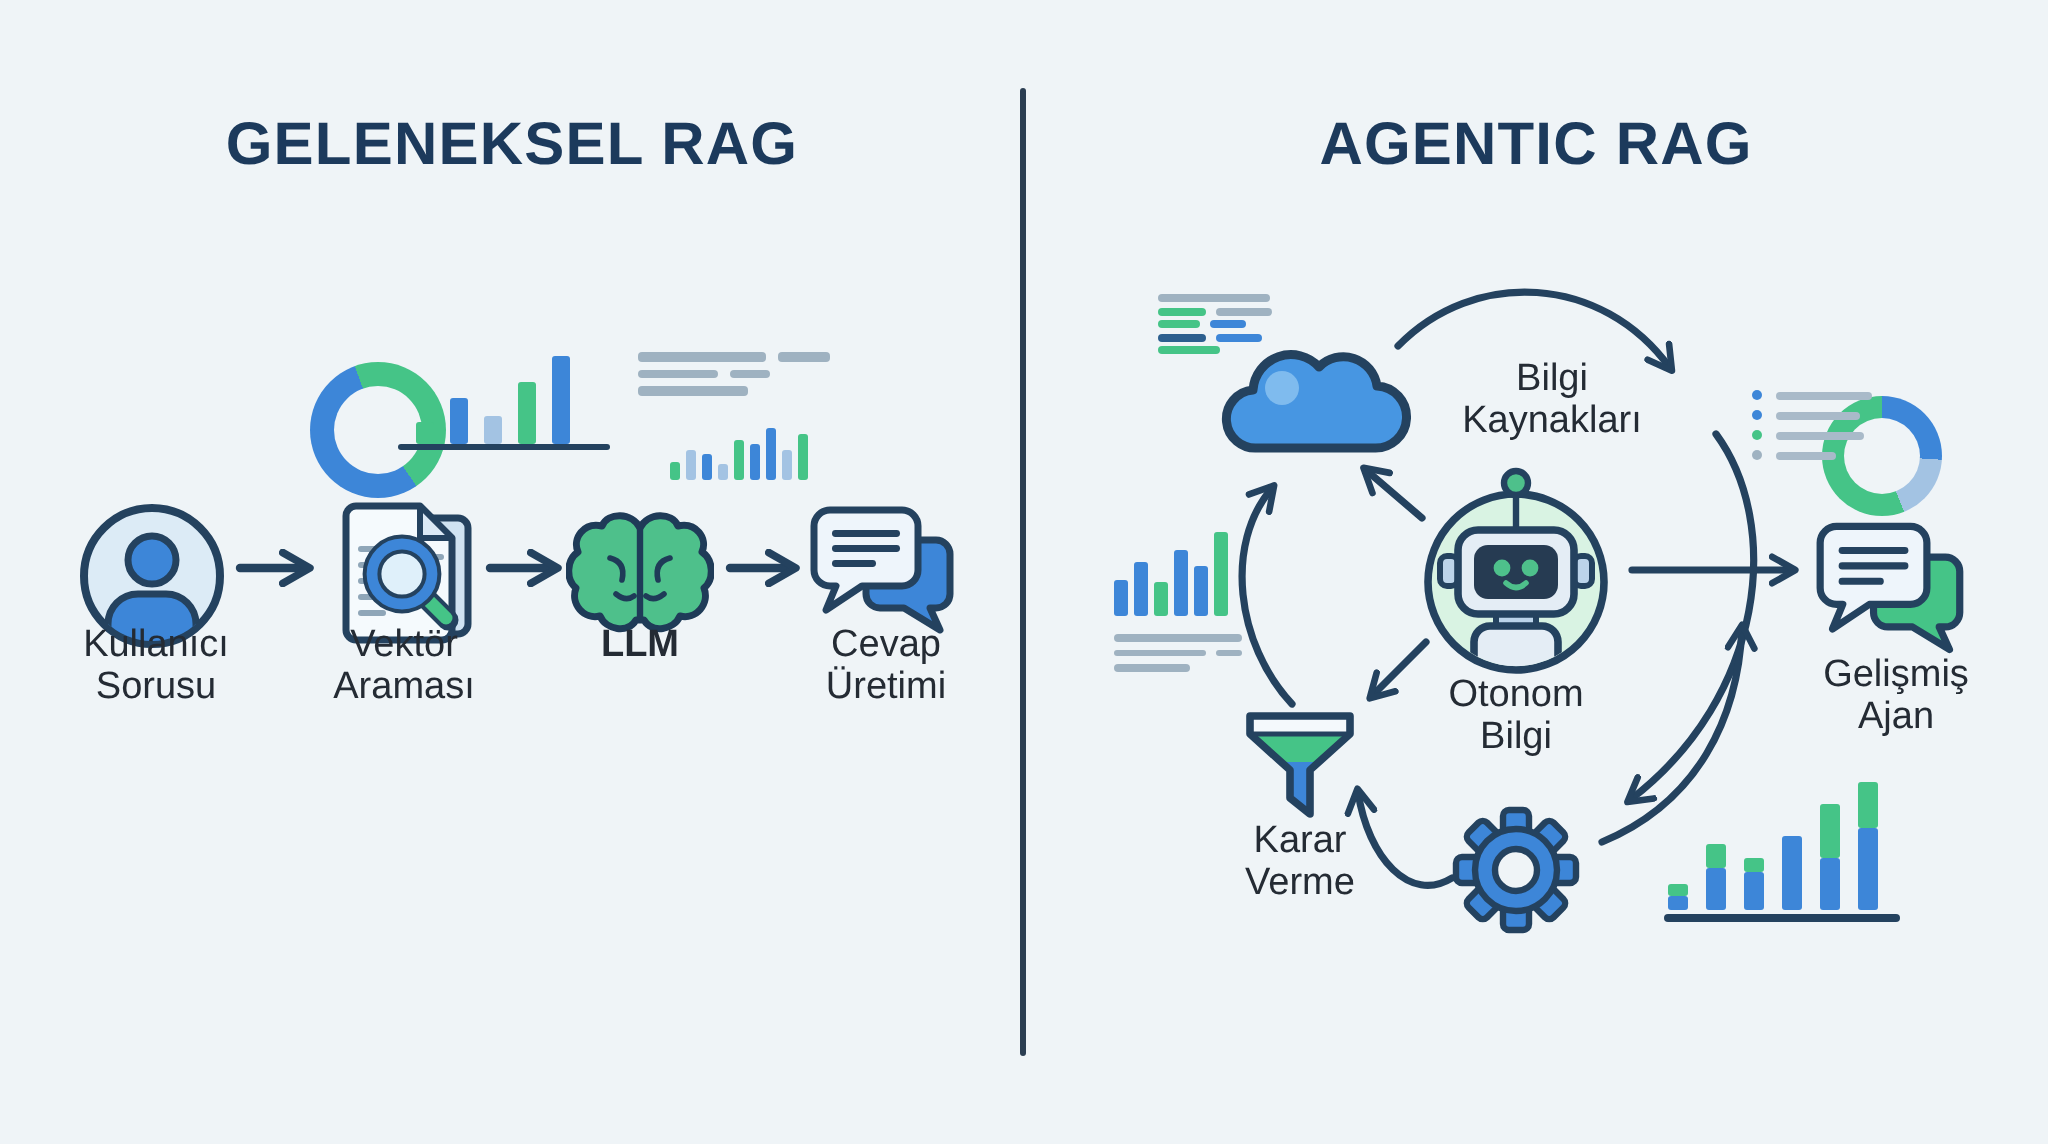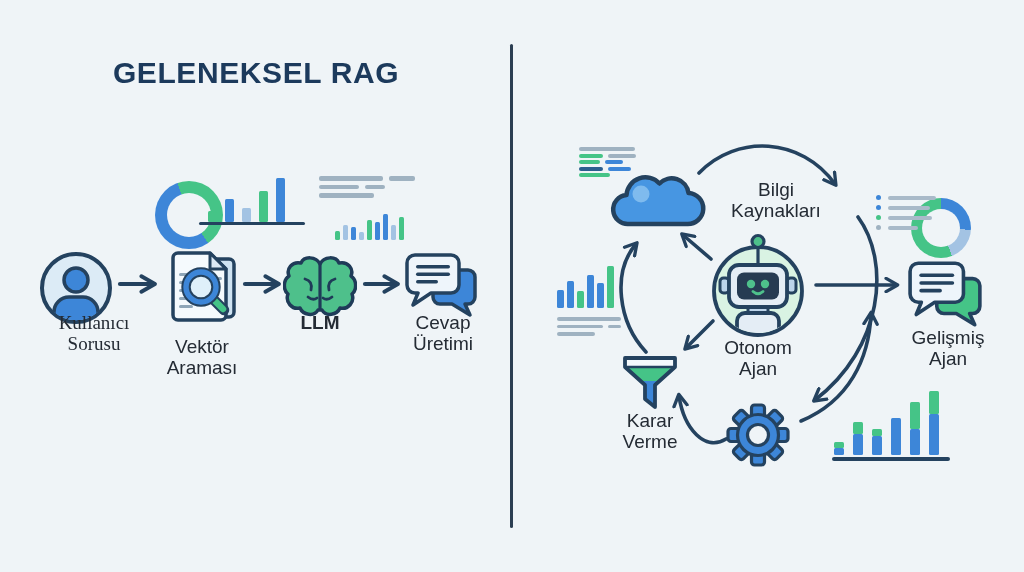--- a/index.html
+++ b/index.html
@@ -21,20 +21,21 @@
   .bullet-row{display:flex;align-items:center;}
   .baseline{background:#24425f;border-radius:2px;}
   svg{display:block;}
 </style>
 </head>
 <body>
 
 <div class="canvas">
 
   <div class="abs title" style="left:0;top:56px;">GELENEKSEL RAG</div>
+  <div class="abs title" style="left:512px;top:56px;">AGENTIC RAG</div>
   <div class="abs divider" style="left:510px;top:44px;height:484px;"></div>
 
   <div class="abs donut" style="left: 107px; top: 181px; width: 68px; height: 68px; --hole: 12px; background: conic-gradient(from -20deg, rgb(69, 196, 135) 0%, rgb(69, 196, 135) 46%, rgb(61, 134, 216) 46%, rgb(61, 134, 216) 100%);"></div>
   <div class="abs bars" style="left: 208px; top: 177px; height: 45px; gap: 8px;">
       <div class="bar-col" style="width: 9px;">
         <div class="bar-seg" style="height: 11px; background: rgb(69, 196, 135);"></div>
       </div>
       <div class="bar-col" style="width: 9px;">
         <div class="bar-seg" style="height: 23px; background: rgb(61, 134, 216);"></div>
       </div>
@@ -133,23 +134,23 @@
   <svg class="abs" style="left:404px;top:252px;" width="76" height="68" viewBox="0 0 76 68">
     <path d="M36,18 H64 a7,7 0 0 1 7,7 V45 a7,7 0 0 1 -7,7 H61 L66,63 L48,52 H36 a7,7 0 0 1 -7,-7 V25 a7,7 0 0 1 7,-7 Z" fill="#3d86d8" stroke="#24425f" stroke-width="3.5" stroke-linejoin="round"></path>
     <path d="M11,3 H47 a8,8 0 0 1 8,8 V33 a8,8 0 0 1 -8,8 H27 L9,53 L14,41 H11 a8,8 0 0 1 -8,-8 V11 a8,8 0 0 1 8,-8 Z" fill="#eef5fb" stroke="#24425f" stroke-width="3.5" stroke-linejoin="round"></path>
     <g fill="#24425f">
       <rect x="12" y="13" width="34" height="3.5" rx="1.7"></rect>
       <rect x="12" y="20.5" width="34" height="3.5" rx="1.7"></rect>
       <rect x="12" y="28" width="22" height="3.5" rx="1.7"></rect>
     </g>
   </svg>
 
-  <div class="abs node-label" style="left:34px;top:312px;width:120px;font-family:Liberation Serif, serif;">Kullanıcı
+  <div class="abs node-label" style="left:18px;top:312px;width:120px;">Kullanıcı
 Sorusu</div>
-  <div class="abs node-label" style="left:142px;top:312px;width:120px;margin-top:24px;">Vektör
+  <div class="abs node-label" style="left:142px;top:312px;width:120px;">Vektör
 Araması</div>
   <div class="abs node-label" style="left:260px;top:312px;width:120px;font-weight:bold;">LLM</div>
   <div class="abs node-label" style="left:383px;top:312px;width:120px;">Cevap
 Üretimi</div>
 
   <div class="abs lines" style="left: 579px; top: 147px; gap: 2.5px;">
       <div class="line-row" style="gap: 5px;">
         <div class="line-seg" style="width: 56px; height: 4px; background: rgb(159, 178, 193);"></div>
       </div>
       <div class="line-row" style="gap: 5px;">
@@ -309,21 +310,21 @@
     <g fill="#24425f">
       <rect x="12" y="13" width="34" height="3.5" rx="1.7"></rect>
       <rect x="12" y="20.5" width="34" height="3.5" rx="1.7"></rect>
       <rect x="12" y="28" width="22" height="3.5" rx="1.7"></rect>
     </g>
   </svg>
 
   <div class="abs node-label" style="left:706px;top:179px;width:140px;text-align:center;">Bilgi
 Kaynakları</div>
   <div class="abs node-label" style="left:698px;top:337px;width:120px;">Otonom
-Ajan</div>
+Bilgi</div>
   <div class="abs node-label" style="left:590px;top:410px;width:120px;">Karar
 Verme</div>
   <div class="abs node-label" style="left:888px;top:327px;width:120px;">Gelişmiş
 Ajan</div>
 
   <svg class="abs" style="left:0;top:0;pointer-events:none;" width="1024" height="572" viewBox="0 0 1024 572">
     <defs>
       <marker id="ah" viewBox="0 0 10 10" refX="7" refY="5" markerWidth="4.6" markerHeight="4.6" orient="auto">
         <path d="M1,1 L8,5 L1,9" fill="none" stroke="#24425f" stroke-width="2" stroke-linecap="round" stroke-linejoin="round"></path>
       </marker>

